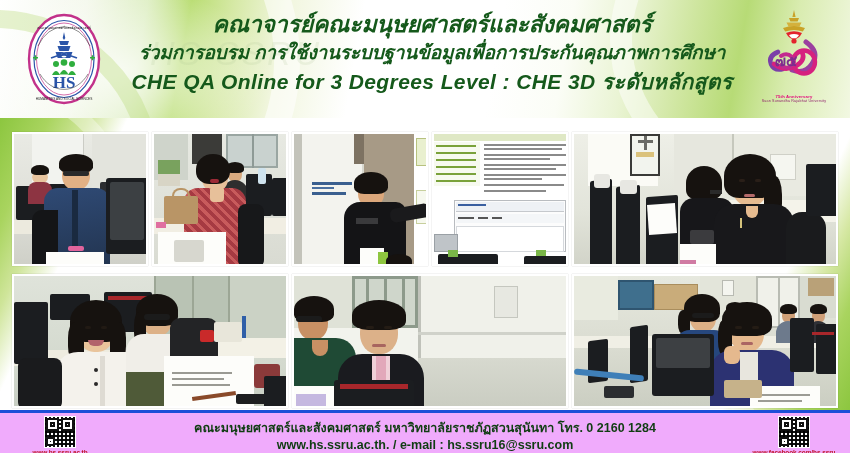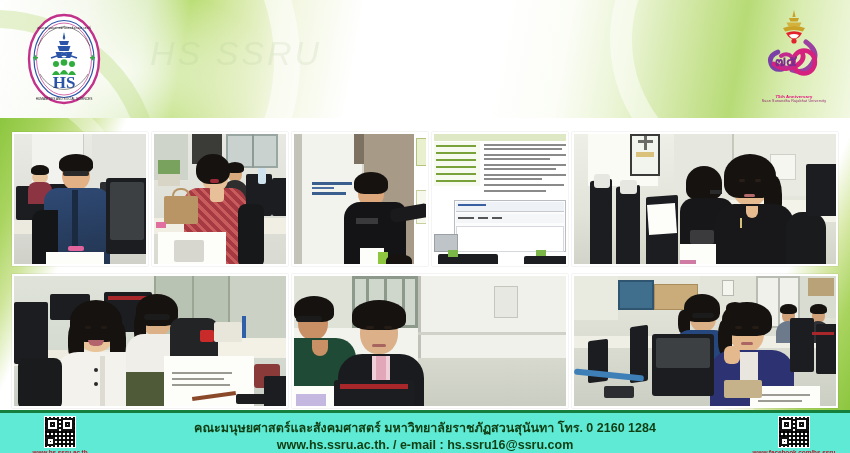--- a/index.html
+++ b/index.html
@@ -189,22 +189,22 @@
   .hair      { position:absolute; border-radius:50% 50% 30% 30%; background:#16120f; }
   .torso     { position:absolute; border-radius:14px 14px 0 0; }
   .paper     { position:absolute; background:#fdfdfa; }
 
   
   #footer {
     position: absolute;
     left: 0; top: 410px;
     width: 850px;
     height: 43px;
-    background: #5eead4;
-    border-top: 3px solid #15803d;
+    background: #f0abfc;
+    border-top: 3px solid #1d4ed8;
   }
   #footer .qr-block {
     position: absolute;
     top: 3px;
     width: 96px;
     text-align: center;
   }
   #footer .qr-left  { left: 12px; }
   #footer .qr-right { right: 8px; }
   .qr {
@@ -308,20 +308,25 @@
         <text x="38" y="88" font-size="3.2" fill="#1d1d1d" text-anchor="middle" font-family="'Liberation Sans',sans-serif">HUMANITIES AND SOCIAL SCIENCES</text>
         <g fill="#2fae3e">
           <rect x="7" y="45" width="5" height="1.5"></rect>
             <rect x="8.75" y="43.25" width="1.5" height="5"></rect>
           <rect x="64" y="45" width="5" height="1.5"></rect>
             <rect x="65.75" y="43.25" width="1.5" height="5"></rect>
         </g>
       </svg>
     </div>
 
+    <div id="headline">
+      <div class="hl-line hl-line-1">คณาจารย์คณะมนุษยศาสตร์และสังคมศาสตร์</div>
+      <div class="hl-line hl-line-2">ร่วมการอบรม การใช้งานระบบฐานข้อมูลเพื่อการประกันคุณภาพการศึกษา</div>
+      <div class="hl-line hl-line-3">CHE QA Online for 3 Degrees Level : CHE 3D ระดับหลักสูตร</div>
+    </div>
 
     <div id="anniversary-logo">
       <svg viewBox="0 0 76 84" width="76" height="84">
 
         <g>
           <path d="M38 4 l1.6 7 h-3.2 z" fill="#c9a227"></path>
           <path d="M33 12 h10 l-1.4 3.4 h-7.2 z" fill="#c9a227"></path>
           <path d="M30.5 16.5 h15 l-2 4 h-11 z" fill="#d4b13c"></path>
           <path d="M27 22 q11 -4 22 0 l-2.2 3.5 q-8.8 -3 -17.6 0 z" fill="#c9a227"></path>
           <path d="M30 27 q8 -3.5 16 0 q-3 6 -8 6 q-5 0 -8 -6 z" fill="#e3232c"></path>

